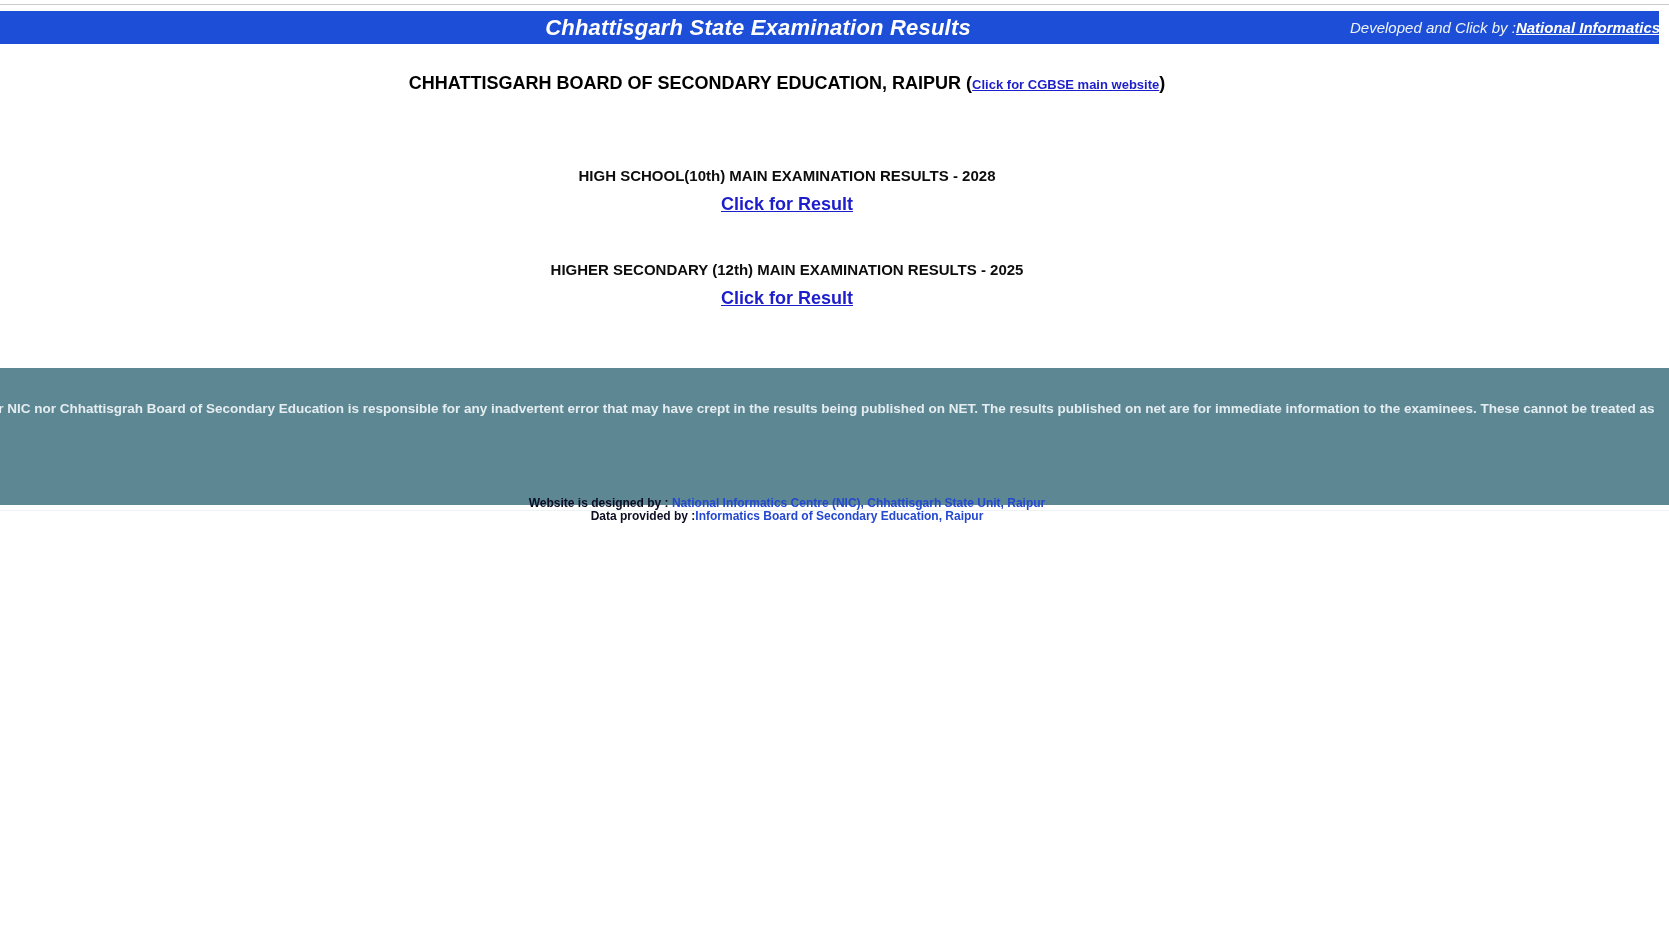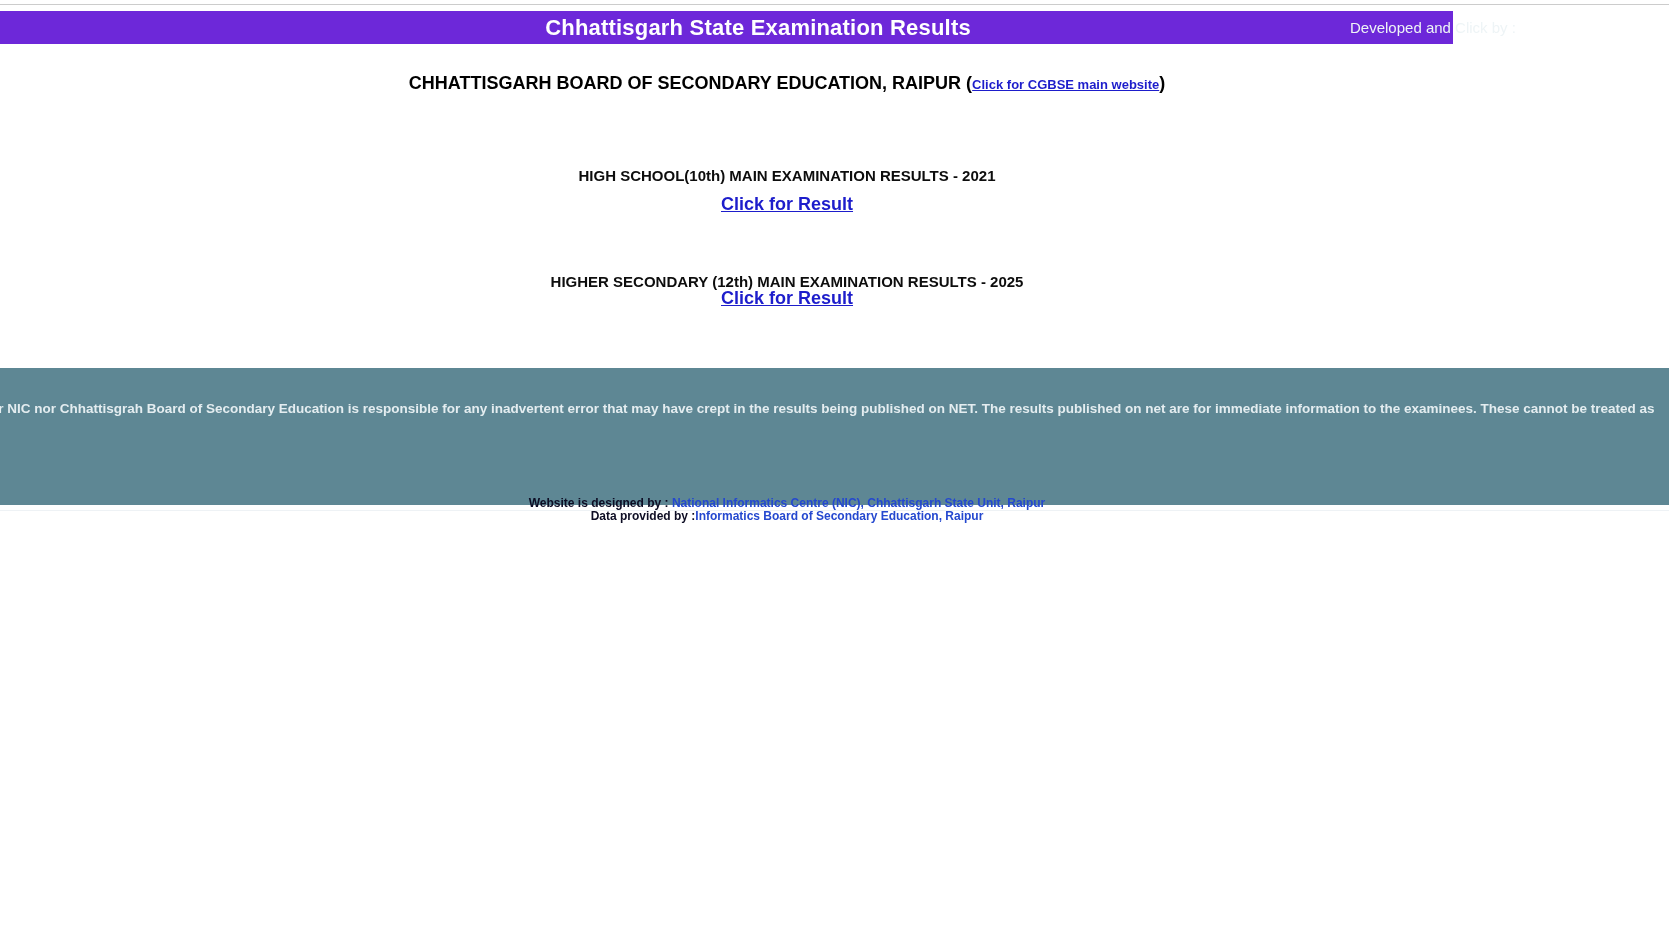--- a/index.html
+++ b/index.html
@@ -16,22 +16,23 @@
   }
   .top-divider {
     position: absolute;
     top: 4px; left: 0;
     width: 1669px; height: 1px;
     background: #cccccc;
   }
   .header-bar {
     position: absolute;
     top: 11px; left: 0;
-    width: 1453px; height: 33px;
-    background: #6d28d9;
+    width: 1659px; height: 33px;
+    background: #1d4ed8;
+    font-style: italic;
   }
   .header-title {
     position: absolute;
     top: 0; left: 758px;
     transform: translateX(-50%);
     white-space: nowrap;
     line-height: 33px;
     font-size: 22px;
     font-weight: bold;
     color: #ffffff;
@@ -82,21 +83,21 @@
     transform: translateX(-50%);
     white-space: nowrap;
     line-height: 16px;
     font-size: 18px;
     font-weight: bold;
     color: #1d1dcb;
     text-decoration: underline;
   }
   .t1 { top: 168px; }
   .l1 { top: 196px; }
-  .t2 { top: 274px; }
+  .t2 { top: 262px; }
   .l2 { top: 290px; }
   .footer-band {
     position: absolute;
     top: 368px; left: 0;
     width: 1669px; height: 137px;
     background: #5e8794;
   }
   .disc-line {
     position: absolute;
     white-space: nowrap;
@@ -138,21 +139,21 @@
 
 <div class="top-divider"></div>
 
 <div class="header-bar">
   <div class="header-title">Chhattisgarh State Examination Results</div>
   <div class="hosted-by"><span>Developed and Click by :</span><a>National Informatics Centre</a></div>
 </div>
 
 <div class="board-heading"><span>CHHATTISGARH BOARD OF SECONDARY EDUCATION, RAIPUR (</span><a>Click for CGBSE main website</a><span>)</span></div>
 
-<div class="exam-title t1">HIGH SCHOOL(10th) MAIN EXAMINATION RESULTS - 2021</div>
+<div class="exam-title t1">HIGH SCHOOL(10th) MAIN EXAMINATION RESULTS - 2028</div>
 <a class="result-link l1">Click for Result</a>
 
 <div class="exam-title t2">HIGHER SECONDARY (12th) MAIN EXAMINATION RESULTS - 2025</div>
 <a class="result-link l2">Click for Result</a>
 
 <div class="footer-band">
   <div class="disc-line disc1">Neither NIC nor Chhattisgrah Board of Secondary Education is responsible for any inadvertent error that may have crept in the results being published on NET. The results published on net are for immediate information to the examinees. These cannot be treated as</div>
   <div class="credit-line cr1"><span>Website is designed by : </span><a>National Informatics Centre (NIC), Chhattisgarh State Unit, Raipur</a></div>
   <div class="credit-line cr2"><span>Data provided by :</span><a>Informatics Board of Secondary Education, Raipur</a></div>
 </div>

